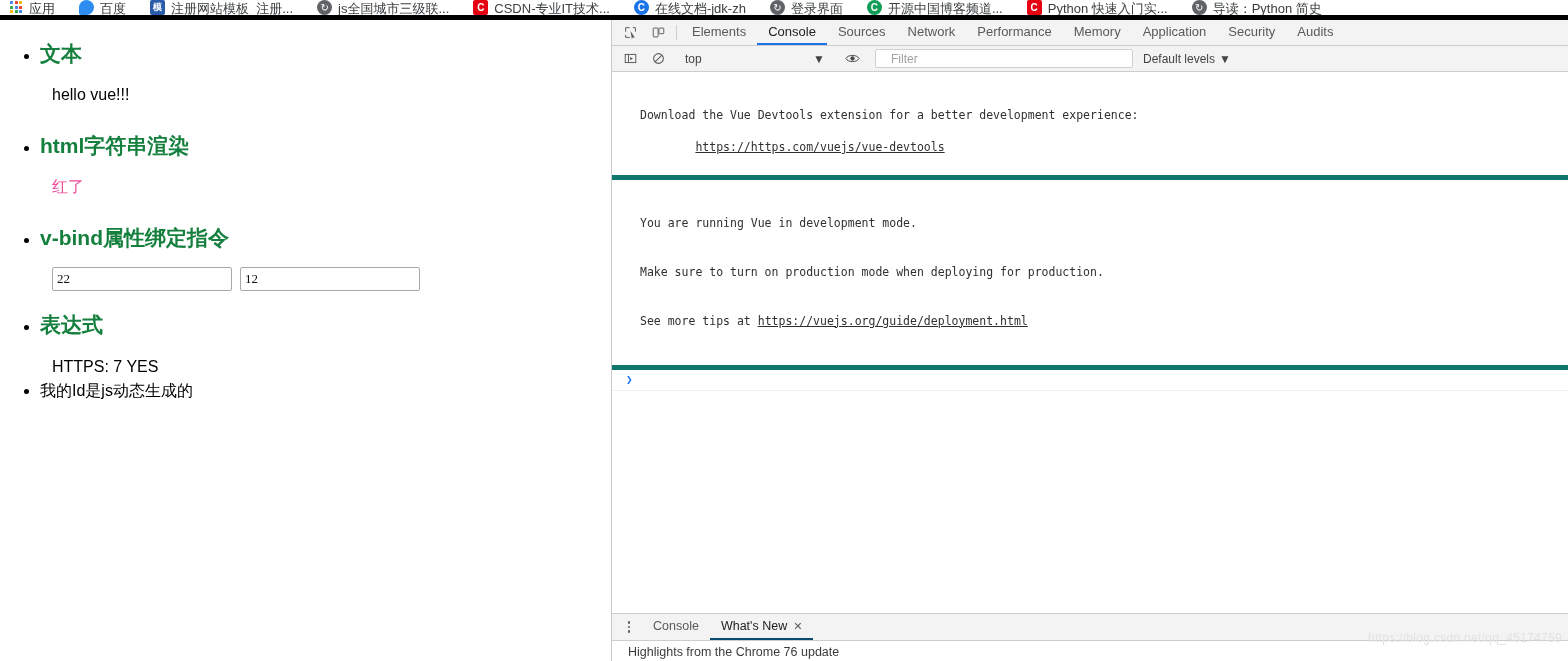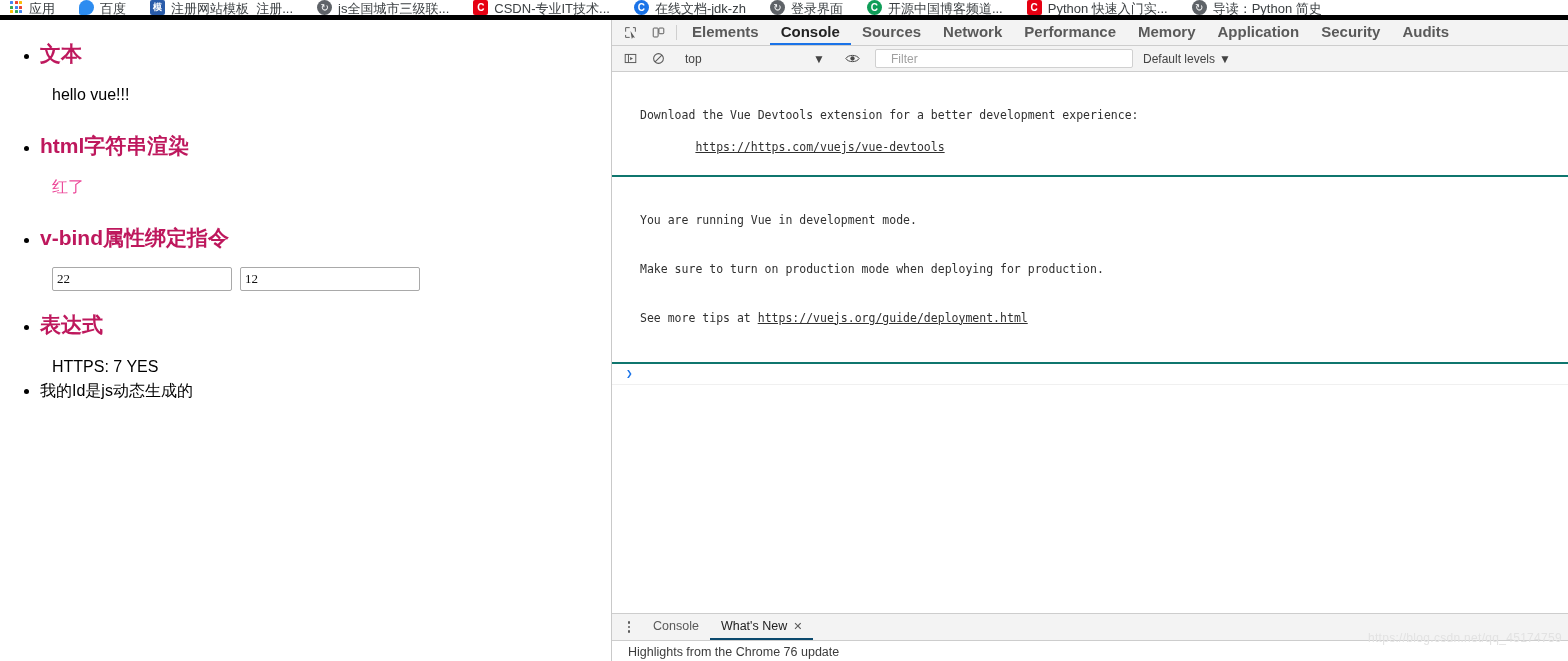--- a/index.html
+++ b/index.html
@@ -95,21 +95,21 @@
     padding-left: 40px;
     list-style: disc;
   }
   ul.page-list > li {
     margin: 0;
     padding: 0;
   }
   .hdr {
     font-size: 21px;
     font-weight: bold;
-    color: #be185d;
+    color: #15803d;
     margin: 20px 0 8px 0;
     line-height: 1.3;
   }
   .body-line {
     font-size: 16px;
     color: #000;
     margin: 18px 0 26px 12px;
     line-height: 1.3;
   }
   .body-line.red { color: #ec4899; }
@@ -166,26 +166,25 @@
   }
   .dt-sep {
     width: 1px;
     background: #cfcfcf;
     margin: 5px 4px;
   }
   .dt-tab {
     padding: 0 11px;
     display: flex;
     align-items: center;
-    font-size: 15px;
+    font-size: 13px;
     color: #5a5a5a;
     cursor: pointer;
     border-bottom: 2px solid transparent;
     white-space: nowrap;
-    font-weight: bold;
   }
   .dt-tab.active {
     color: #222;
     border-bottom: 2px solid #1a73e8;
   }
 
   .dt-filterbar {
     height: 26px;
     min-height: 26px;
     background: #f3f3f3;
@@ -232,21 +231,21 @@
   .console-body {
     flex: 1 1 auto;
     background: #fff;
     overflow: hidden;
     font-family: "DejaVu Sans Mono", monospace;
     font-size: 11.5px;
     color: #303030;
   }
   .msg {
     padding: 2px 0 3px 28px;
-    border-bottom: 2px solid #0f766e;
+    border-bottom: 5px solid #0f766e;
     line-height: 1.42;
     white-space: pre-wrap;
   }
   .msg a, .lnk {
     color: #303030;
     text-decoration: underline;
   }
   .prompt-row {
     padding: 3px 0 3px 14px;
     display: flex;

